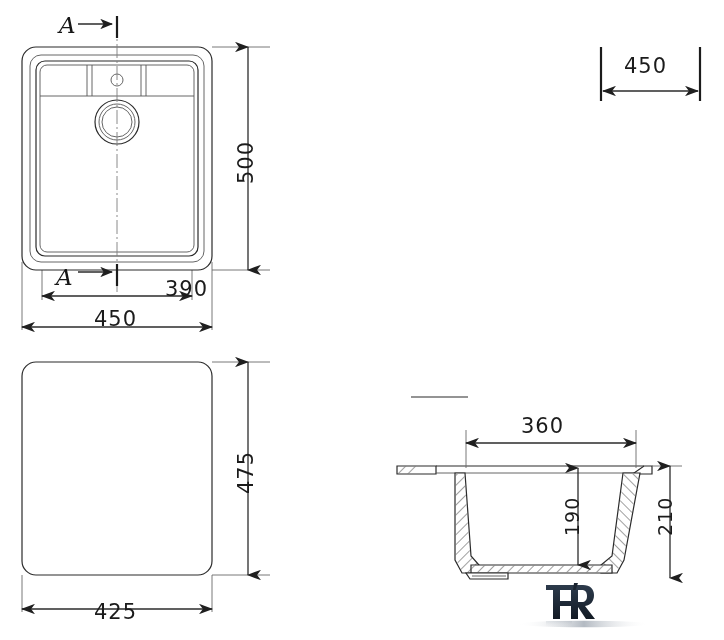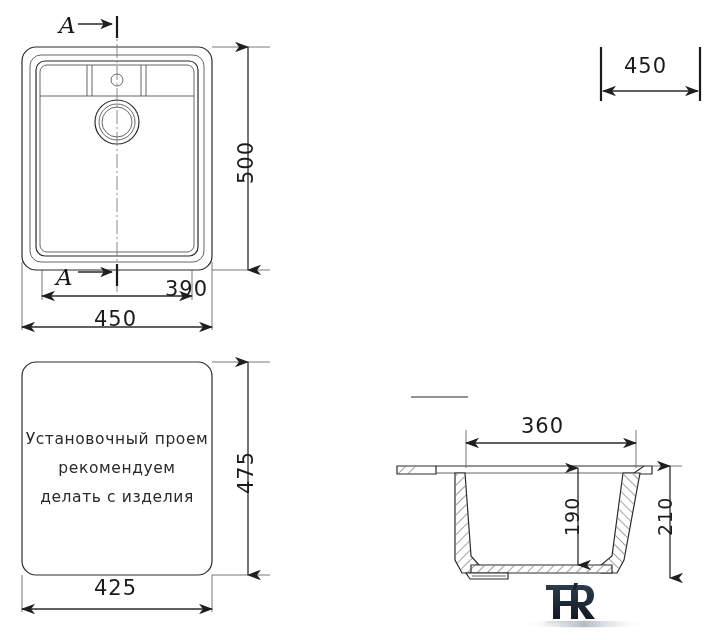--- a/index.html
+++ b/index.html
@@ -267,33 +267,28 @@
         <text class="dim-text" x="0" y="19">450</text>
       </svg>
   </div>
 
   <div style="position:absolute;left:624px;top:48px;">
     <svg width="64" height="34">
         <text class="dim-text" x="0" y="25">450</text>
       </svg>
   </div>
 
-  <div style="position:absolute;left:24px;top:425px;width:186px;text-align:center;line-height:29px;">
-    <div class="note-text" style="color:#2a2a2a;font-size:15.5px;letter-spacing:0.6px;">Установочный проем</div>
-    <div class="note-text" style="color:#2a2a2a;font-size:15.5px;letter-spacing:0.6px;">рекомендуем</div>
-    <div class="note-text" style="color:#2a2a2a;font-size:15.5px;letter-spacing:0.6px;">делать с изделия</div>
-  </div>
 
   <div style="position:absolute;left:223px;top:450px;">
     <svg width="46" height="46" viewBox="0 0 46 46">
       <text class="dim-text" transform="translate(30,44) rotate(-90)" x="0" y="0">475</text>
     </svg>
   </div>
 
-  <div style="position:absolute;left:94px;top:576px;">
+  <div style="position:absolute;left:94px;top:600px;">
     <svg width="62" height="26">
         <text class="dim-text" x="0" y="19">425</text>
       </svg>
   </div>
 
 
   <div style="position:absolute;left:521px;top:412px;">
     <svg width="64" height="28">
         <text class="dim-text" x="0" y="21">360</text>
       </svg>

